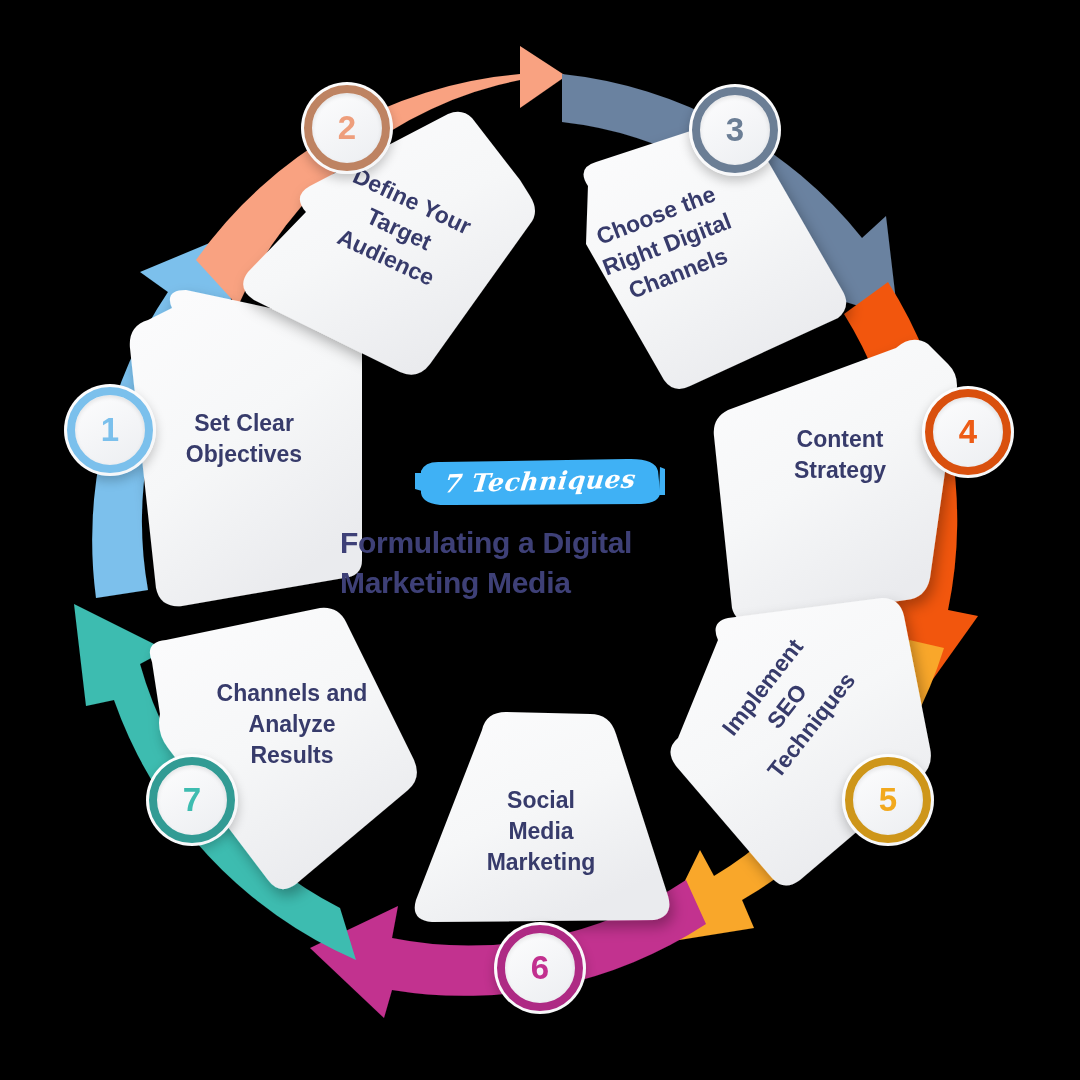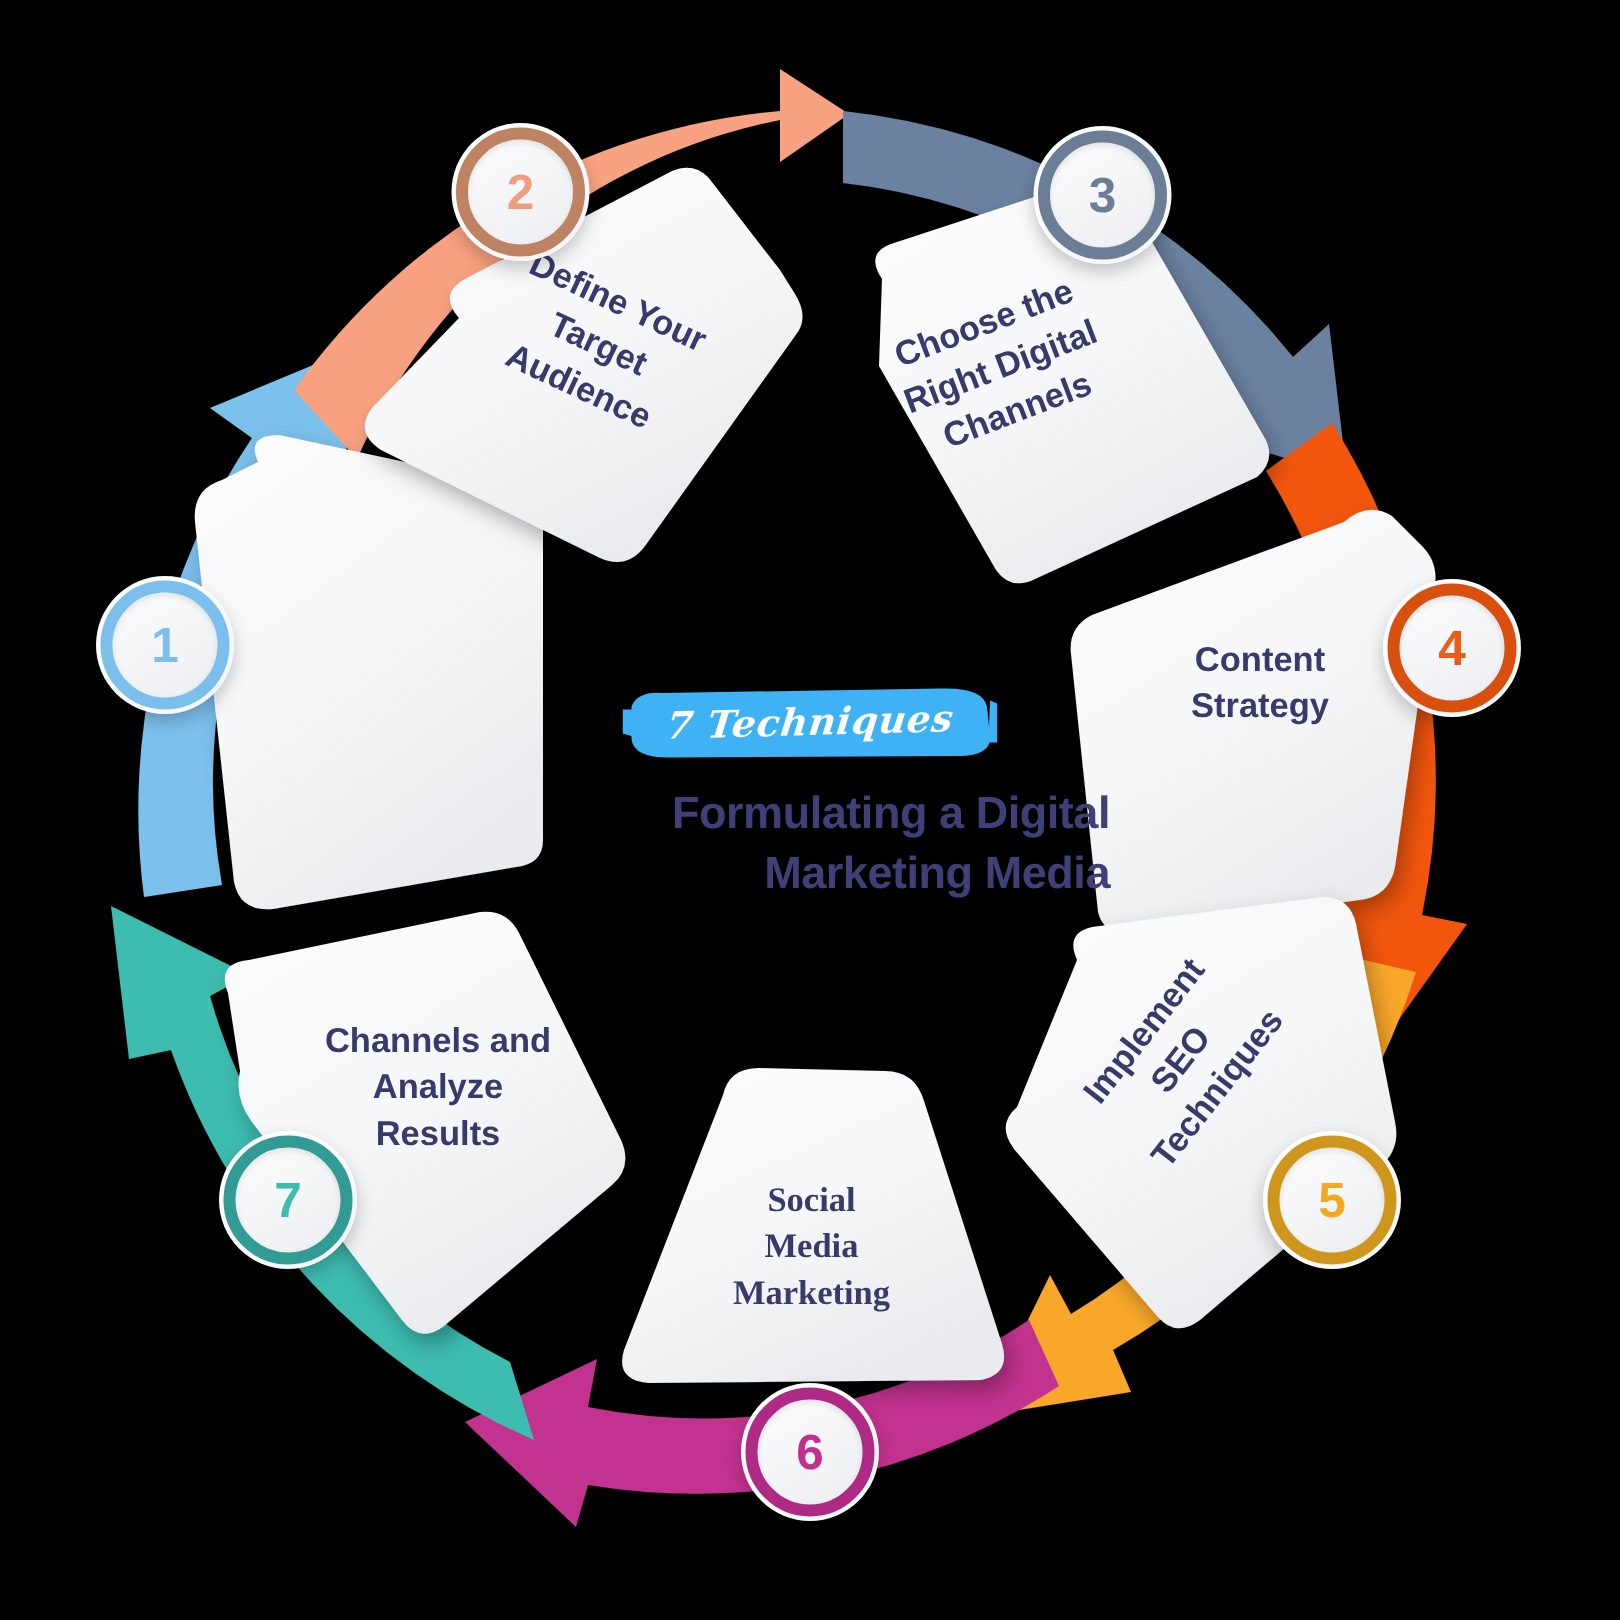--- a/index.html
+++ b/index.html
@@ -61,21 +61,21 @@
     font-style: italic;
     font-weight: bold;
     font-size: 25px;
     letter-spacing: 0.5px;
     transform: skewX(-8deg) rotate(-1.5deg);
     white-space: nowrap;
   }
 
   .center-title {
     margin-top: 16px;
-    text-align: right;
+    text-align: left;
     color: #3E4077;
     font-family: "Liberation Sans", sans-serif;
     font-weight: bold;
     font-size: 30px;
     line-height: 1.32;
     letter-spacing: -0.3px;
     width: 400px;
   }
 
   
@@ -260,37 +260,39 @@
       </g>
 
       <g>
         <path d="M 152 662 Q 144 642 166 640 L 320 608 Q 338 606 346 622 L 414 760
                  Q 422 778 408 790 L 296 884 Q 280 896 268 880 L 168 748
                  Q 156 732 160 714 Z" fill="url(#cardGrad)" filter="url(#cardShadow)"></path>
       </g>
     </g>
   </svg>
 
+  <div class="step-label" style="left:119px; top:408px; width:250px; transform: rotate(0deg);">Set Clear
+Objectives</div>
 
   <div class="step-label" style="left:274px; top:183px; width:250px; transform: rotate(25deg);">Define Your
 Target
 Audience</div>
 
   <div class="step-label" style="left:542px; top:198px; width:250px; transform: rotate(-21deg);">Choose the
 Right Digital
 Channels</div>
 
   <div class="step-label" style="left:715px; top:424px; width:250px; transform: rotate(0deg);">Content
 Strategy</div>
 
   <div class="step-label" style="left:662px; top:660px; width:250px; transform: rotate(-52deg);">Implement
 SEO
 Techniques</div>
 
-  <div class="step-label" style="left:416px; top:785px; width:250px; transform: rotate(0deg); font-family: Liberation Serif, serif;">Social
+  <div class="step-label" style="left:416px; top:785px; width:250px; transform: rotate(0deg);">Social
 Media
 Marketing</div>
 
   <div class="step-label" style="left:167px; top:678px; width:250px; transform: rotate(0deg);">Channels and
 Analyze
 Results</div>
 
   <div class="center-block">
     <div class="brush-wrap">
       <svg viewBox="0 0 250 52">

